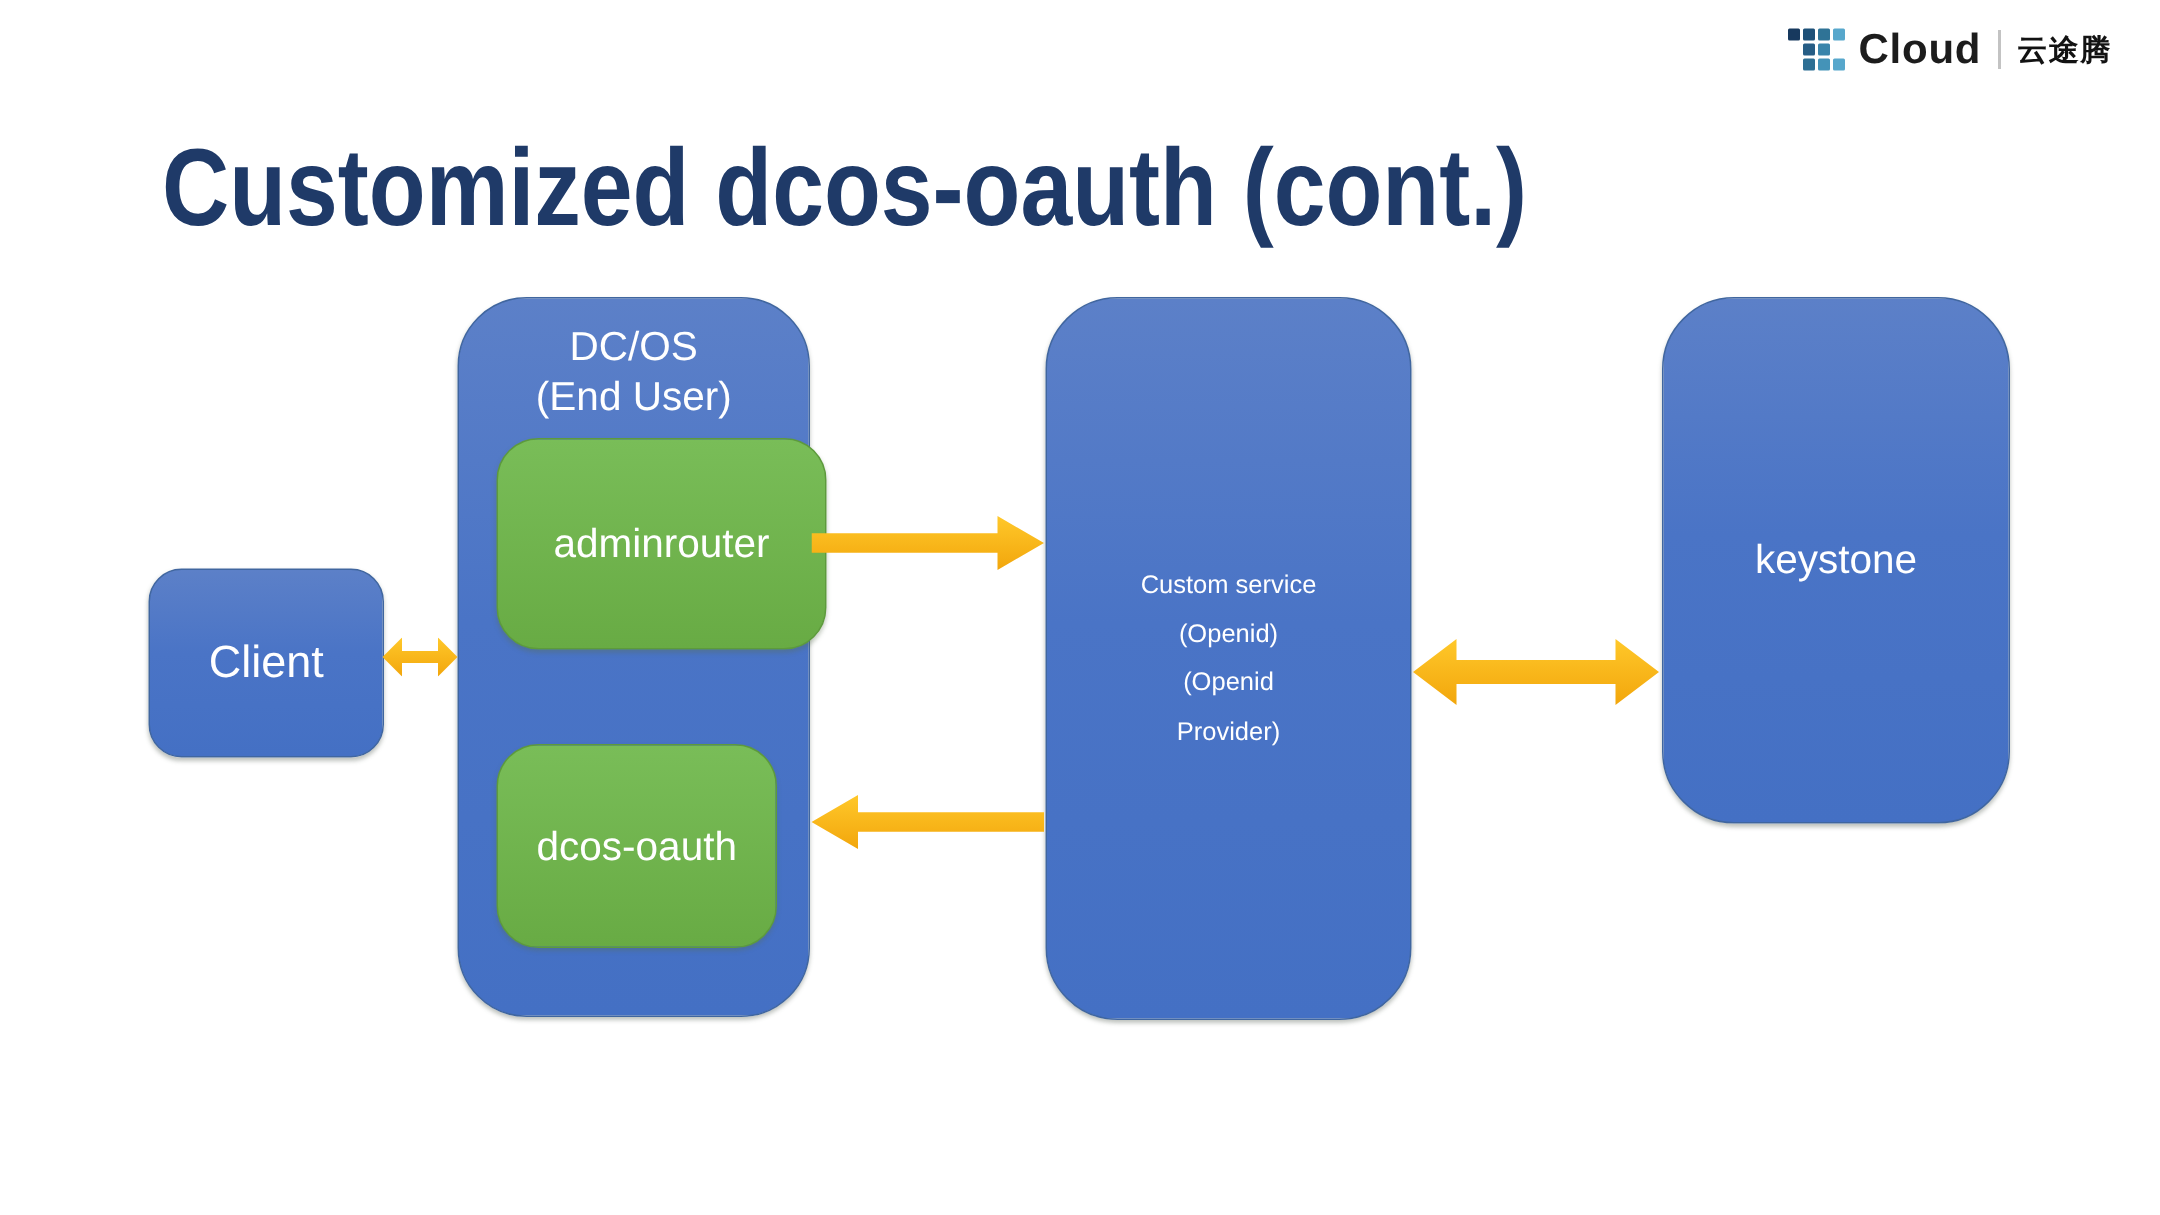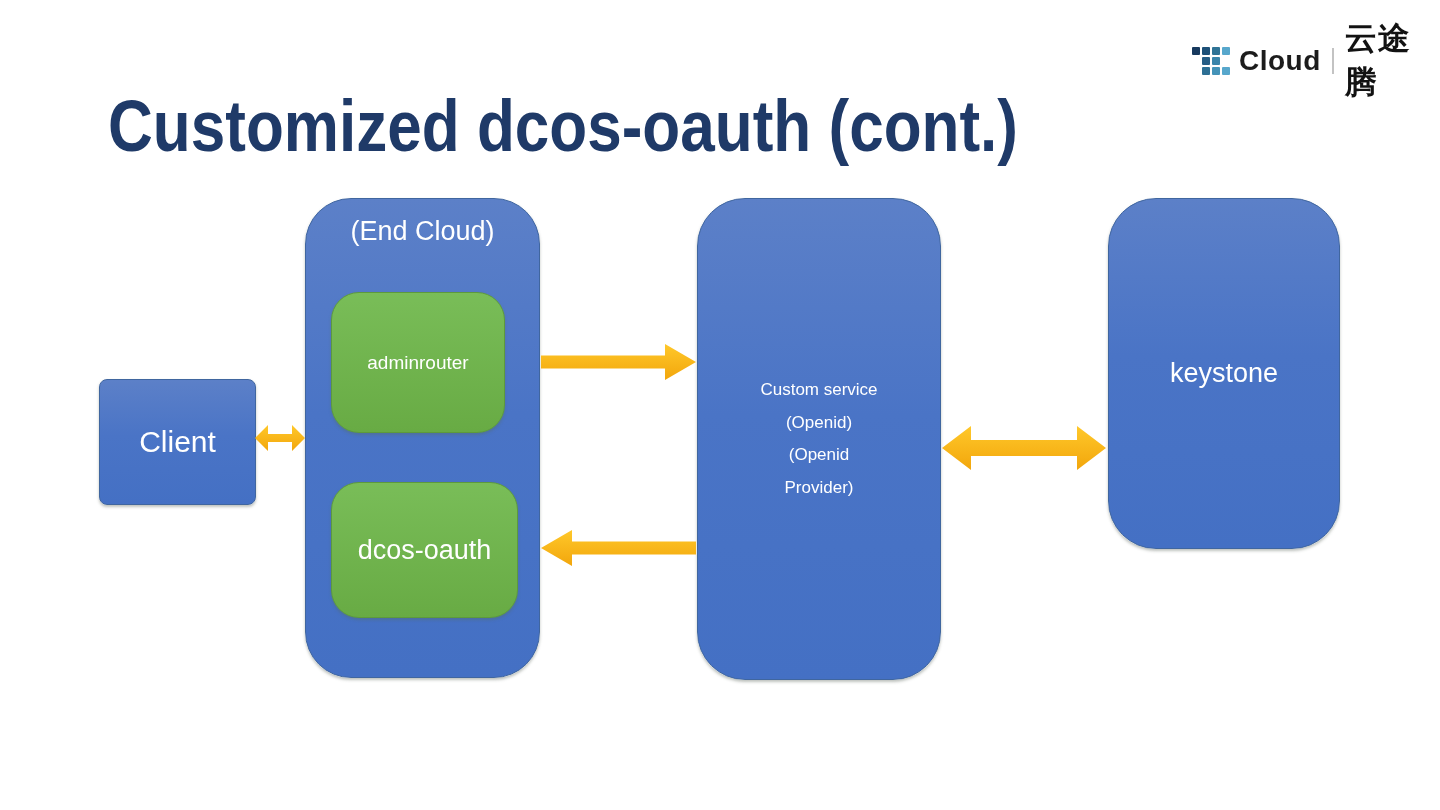--- a/index.html
+++ b/index.html
@@ -25,21 +25,21 @@
   .logo-grid i{display:block;border-radius:1px;}
   .lg-c1{background:#17395e;} .lg-c2{background:#1d5078;}
   .lg-c3{background:#2f7396;} .lg-c4{background:#57a7cc;}
   .lg-c5{background:#265d85;} .lg-c6{background:#3a85ab;}
   .lg-c7{background:#2d6f94;} .lg-c8{background:#4493b8;}
   .lg-empty{background:transparent;}
   .logo-cloud{
     font-size:28px;font-weight:600;color:#1c1c1c;letter-spacing:.5px;
   }
   .logo-sep{width:2px;height:26px;background:#c3c3c3;margin:0 2px;}
-  .logo-cn{font-size:32px;font-weight:700;color:#121212;letter-spacing:1px;}
+  .logo-cn{font-size:20px;font-weight:700;color:#121212;letter-spacing:1px;}
 
   
   .title{
     position:absolute;left:108px;top:84px;
     font-size:73px;font-weight:bold;color:#1f3a68;
     white-space:nowrap;
     transform:scaleX(.85);transform-origin:left center;
     letter-spacing:0px;
   }
 
@@ -54,37 +54,37 @@
     background:linear-gradient(180deg,#5c80c8 0%,#4a74c6 45%,#4470c4 100%);
     border:1px solid #40669f;
     box-shadow:0 2px 3px rgba(110,120,110,.45);
   }
   .green{
     background:linear-gradient(180deg,#79bd58 0%,#68ab44 100%);
     border:1px solid #5d9a3c;
     box-shadow:0 2px 3px rgba(90,110,80,.35);
   }
   .client-box{
-    left:99px;top:379px;width:157px;height:126px;border-radius:8px;
+    left:99px;top:379px;width:157px;height:126px;border-radius:22px;
     display:flex;align-items:center;justify-content:center;
     font-size:30px;
   }
   .dcos-box{
     left:305px;top:198px;width:235px;height:480px;border-radius:46px;
   }
   .dcos-label{
     padding-top:16px;font-size:27px;line-height:33px;
   }
   .adminrouter-box{
-    left:25px;top:93px;width:174px;height:141px;border-radius:28px;
+    left:25px;top:93px;width:220px;height:141px;border-radius:28px;
     display:flex;align-items:center;justify-content:center;
-    font-size:19px;position:absolute;
+    font-size:27px;position:absolute;
   }
   .dcosoauth-box{
-    left:25px;top:283px;width:187px;height:136px;border-radius:28px;
+    left:25px;top:297px;width:187px;height:136px;border-radius:28px;
     display:flex;align-items:center;justify-content:center;
     font-size:27px;position:absolute;
   }
   .custom-box{
     left:697px;top:198px;width:244px;height:482px;border-radius:48px;
     display:flex;flex-direction:column;align-items:center;justify-content:center;
     font-size:17px;line-height:32.5px;
   }
   .keystone-box{
     left:1108px;top:198px;width:232px;height:351px;border-radius:48px;
@@ -125,21 +125,22 @@
   </div>
 
   <div class="title">Customized dcos-oauth (cont.)</div>
 
   <div class="box blue client-box">
     <span>Client</span>
   </div>
 
   <div class="box blue dcos-box">
     <div class="dcos-label">
-      <div>(End Cloud)</div>
+      <div>DC/OS</div>
+      <div>(End User)</div>
     </div>
     <div class="box green adminrouter-box">
       <span>adminrouter</span>
     </div>
     <div class="box green dcosoauth-box">
       <span>dcos-oauth</span>
     </div>
   </div>
 
   <div class="box blue custom-box">

